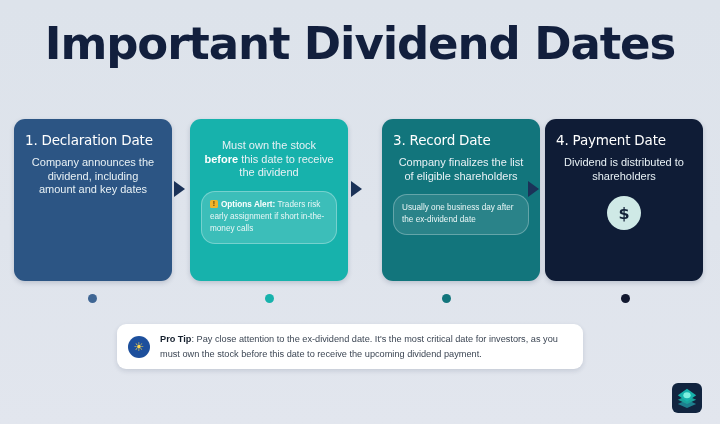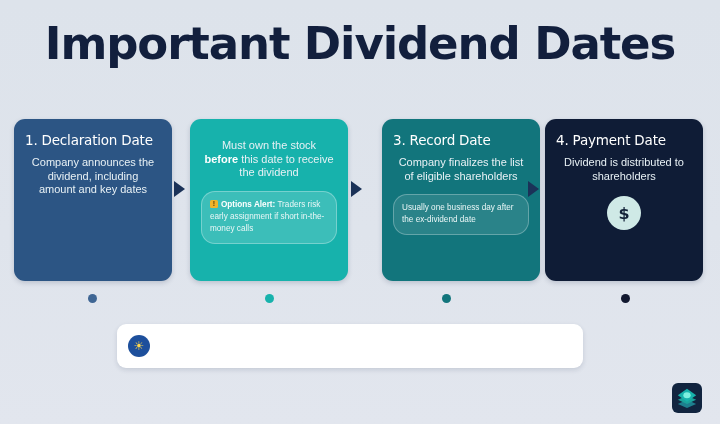--- a/index.html
+++ b/index.html
@@ -240,20 +240,21 @@
 
   <div class="dot" style="left:88px;  background:#3f6694;"></div>
   <div class="dot" style="left:265px; background:#17b2ac;"></div>
   <div class="dot" style="left:442px; background:#12757c;"></div>
   <div class="dot" style="left:621px; background:#11182f;"></div>
 
   <div id="protip">
     <div id="bulb">
       <div class="glyph">☀</div>
     </div>
+    <div id="protip-text"><b>Pro Tip</b><span>: </span><span>Pay close attention to the ex-dividend date. It's the most critical date for investors, as you must own the stock before this date to receive the upcoming dividend payment.</span></div>
   </div>
 
   <div id="logo">
     <svg width="22" height="22" viewBox="0 0 24 24">
       <polygon points="12,14 22,18.5 12,23 2,18.5" fill="#1d7f8e"></polygon>
       <polygon points="12,9.5 22,14 12,18.5 2,14" fill="#1aa39c"></polygon>
       <polygon points="12,2 22,9 12,16 2,9" fill="#17b2ac"></polygon>
       <ellipse cx="12" cy="9" rx="4" ry="3.2" fill="#7df0e0"></ellipse>
     </svg>
   </div>

